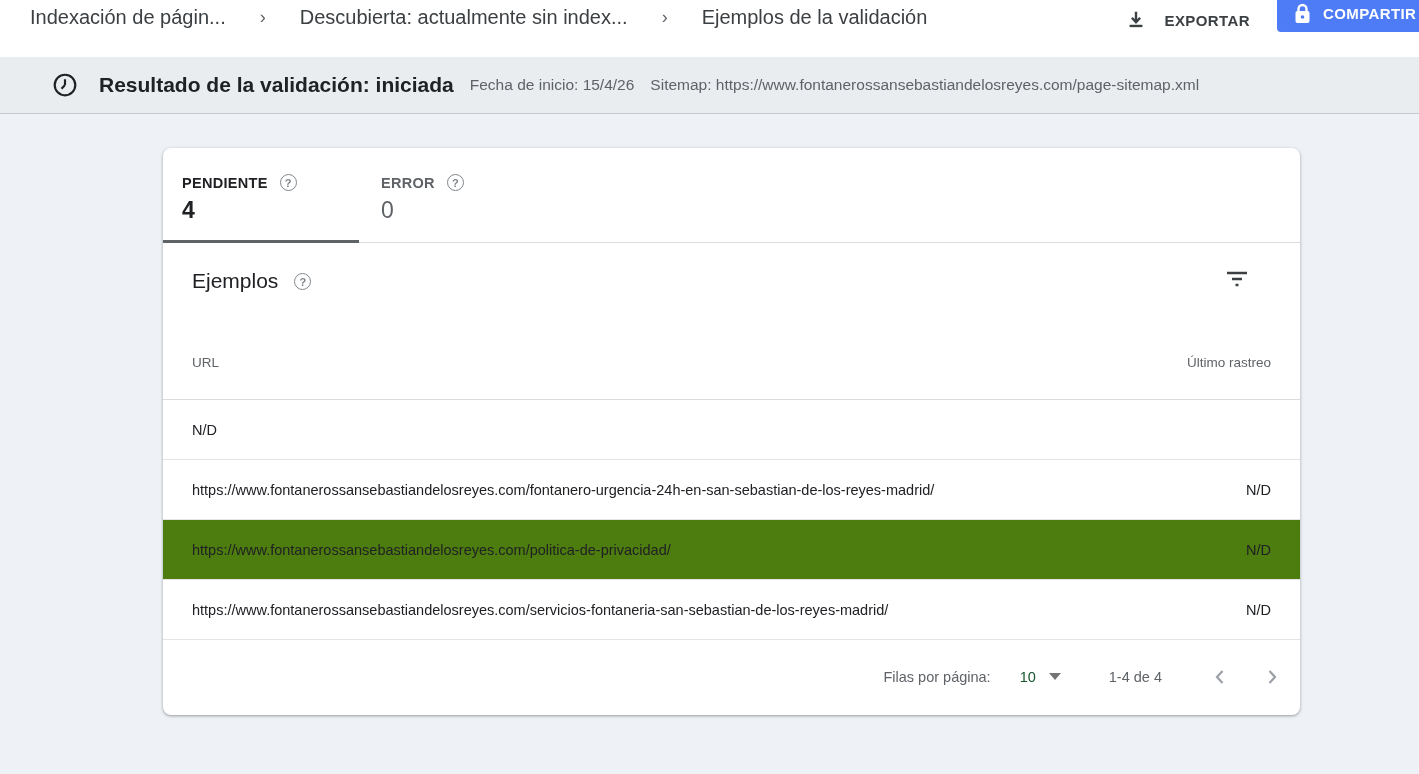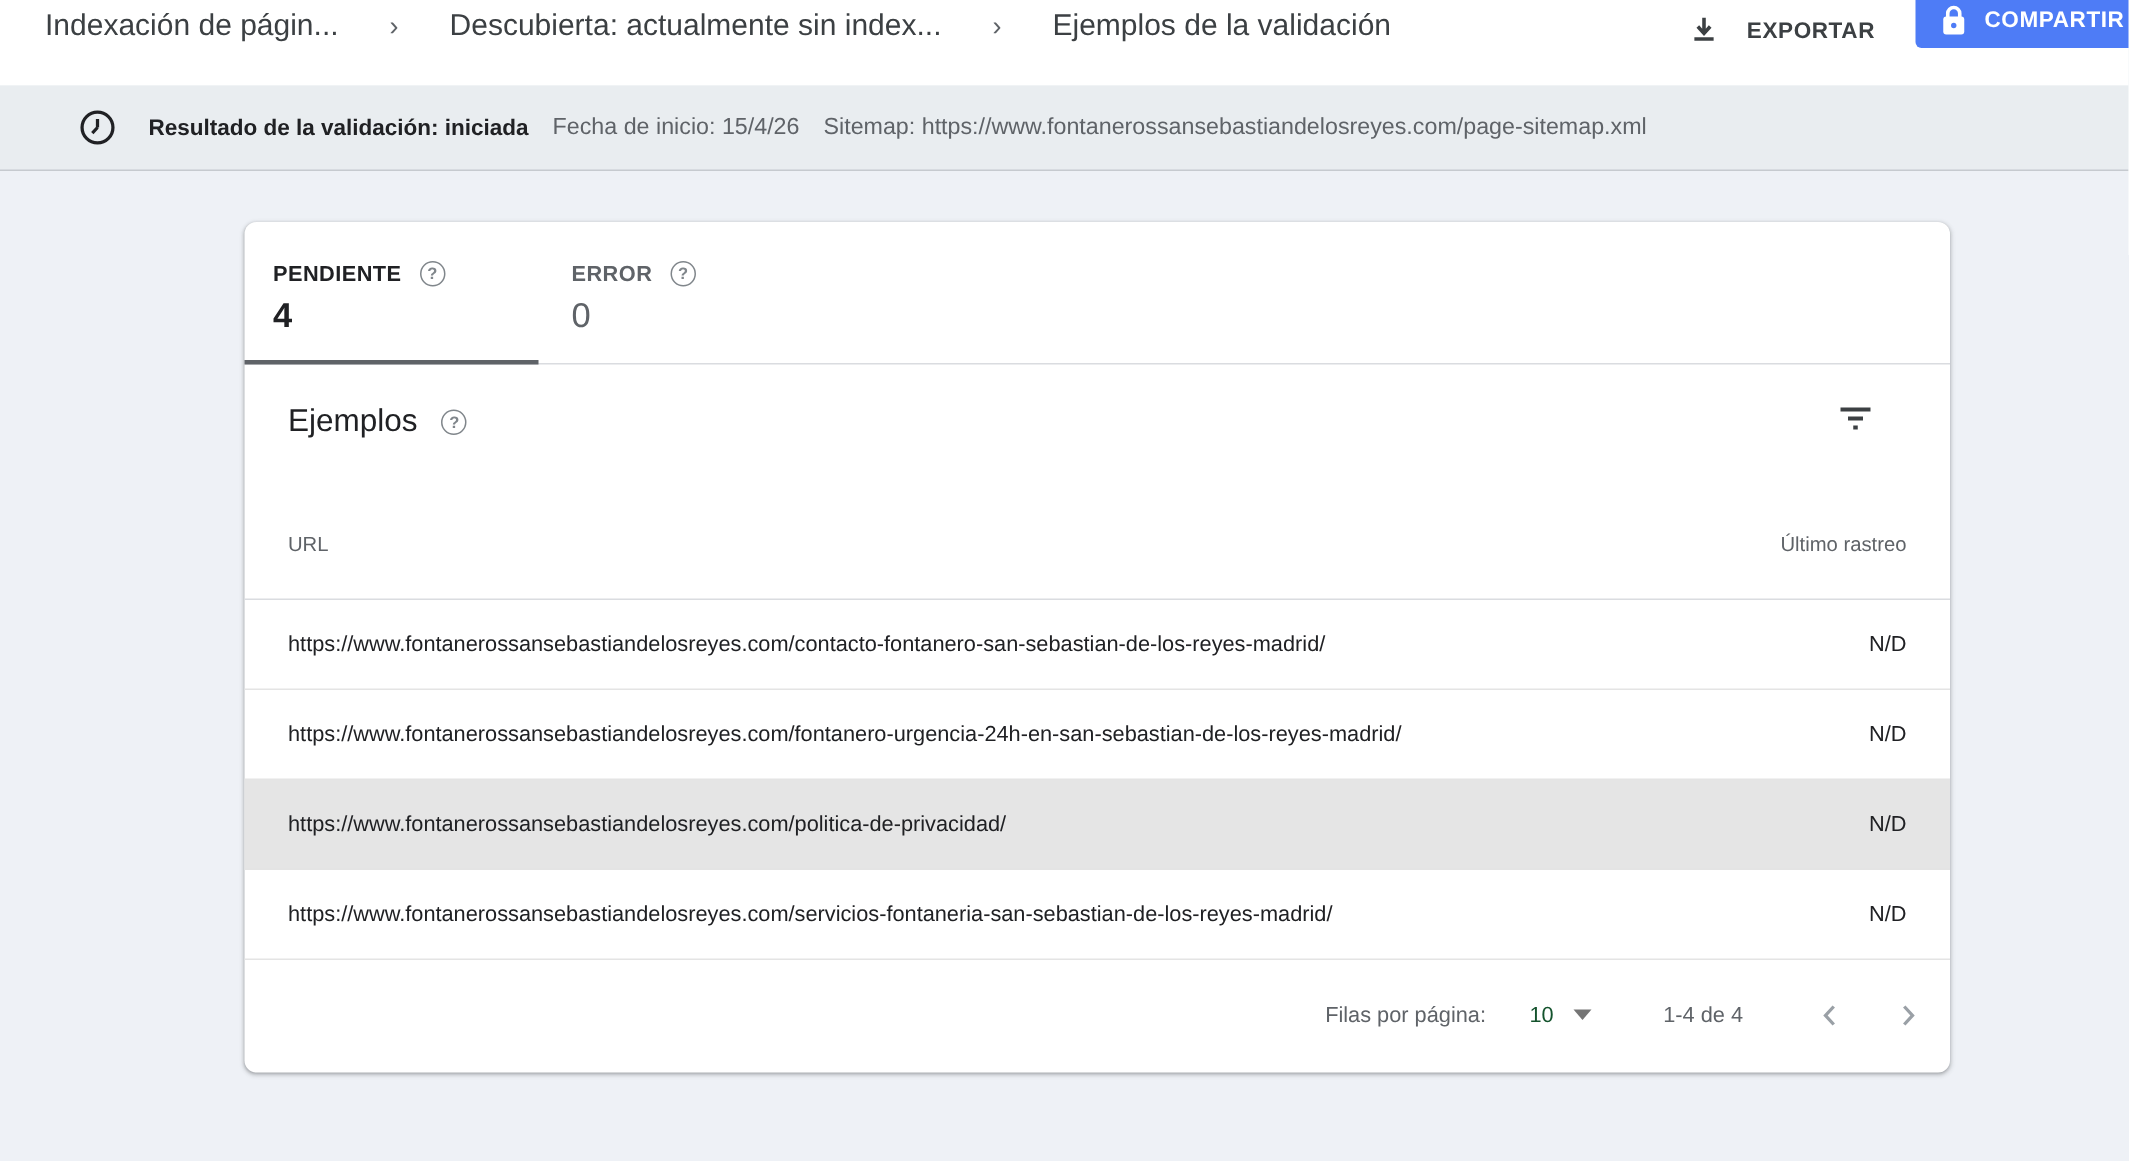--- a/index.html
+++ b/index.html
@@ -42,21 +42,21 @@
   .topbar-actions { position: absolute; right: 145px; top: 0; }
 
   
   .statusbar {
     position: absolute; top: 57px; left: 0; width: 1419px; height: 57px;
     background: #e9edf0; border-bottom: 1px solid #c6cacf;
     display: flex; align-items: center;
   }
   .statusbar .clock { margin-left: 52px; flex: 0 0 auto; }
   .statusbar .result {
-    margin-left: 21px; font-size: 15px; font-weight: bold; color: #202124;
+    margin-left: 21px; font-size: 21px; font-weight: bold; color: #202124;
     white-space: nowrap;
   }
   .statusbar .meta {
     margin-left: 16px; font-size: 15.5px; color: #5f6368; white-space: nowrap;
   }
 
   
   .card {
     position: absolute; left: 163px; top: 148px; width: 1137px; height: 567px;
     background: #ffffff; border-radius: 8px;
@@ -108,21 +108,21 @@
     padding: 0 29px 29px 29px; justify-content: space-between;
     border-bottom: 1px solid #dadce0;
   }
   .colhead { font-size: 13.5px; color: #5f6368; }
   .table-row {
     height: 60px; display: flex; align-items: center; justify-content: space-between;
     padding: 0 29px; border-bottom: 1px solid #e4e4e4; cursor: pointer;
   }
   .table-row .row-url { font-size: 14.5px; color: #202124; white-space: nowrap; }
   .table-row .row-crawl { font-size: 14.5px; color: #202124; }
-  .table-row.highlight { background: #e5e5e5; }
+  .table-row.highlight { background: #4d7c0f; }
 
   
   .table-footer {
     height: 73px; display: flex; align-items: center; justify-content: flex-end;
     padding-right: 16px; font-size: 14.5px; color: #5f6368;
   }
   .rpp-label { margin-right: 29px; }
   .rpp-select { display: flex; align-items: center; cursor: pointer; color: #14532d; }
   .rpp-value { margin-right: 13px; }
   .caret-down {
@@ -216,21 +216,20 @@
     </button>
   </div>
 
   <div class="table-colheads">
     <span class="colhead">URL</span>
     <span class="colhead">Último rastreo</span>
   </div>
 
   <div>
     <div class="table-row">
-      <span class="row-url">https://www.fontanerossansebastiandelosreyes.com/contacto-fontanero-san-sebastian-de-los-reyes-madrid/</span>
       <span class="row-crawl">N/D</span>
     </div>
     <div class="table-row">
       <span class="row-url">https://www.fontanerossansebastiandelosreyes.com/fontanero-urgencia-24h-en-san-sebastian-de-los-reyes-madrid/</span>
       <span class="row-crawl">N/D</span>
     </div>
     <div class="table-row highlight">
       <span class="row-url">https://www.fontanerossansebastiandelosreyes.com/politica-de-privacidad/</span>
       <span class="row-crawl">N/D</span>
     </div>

